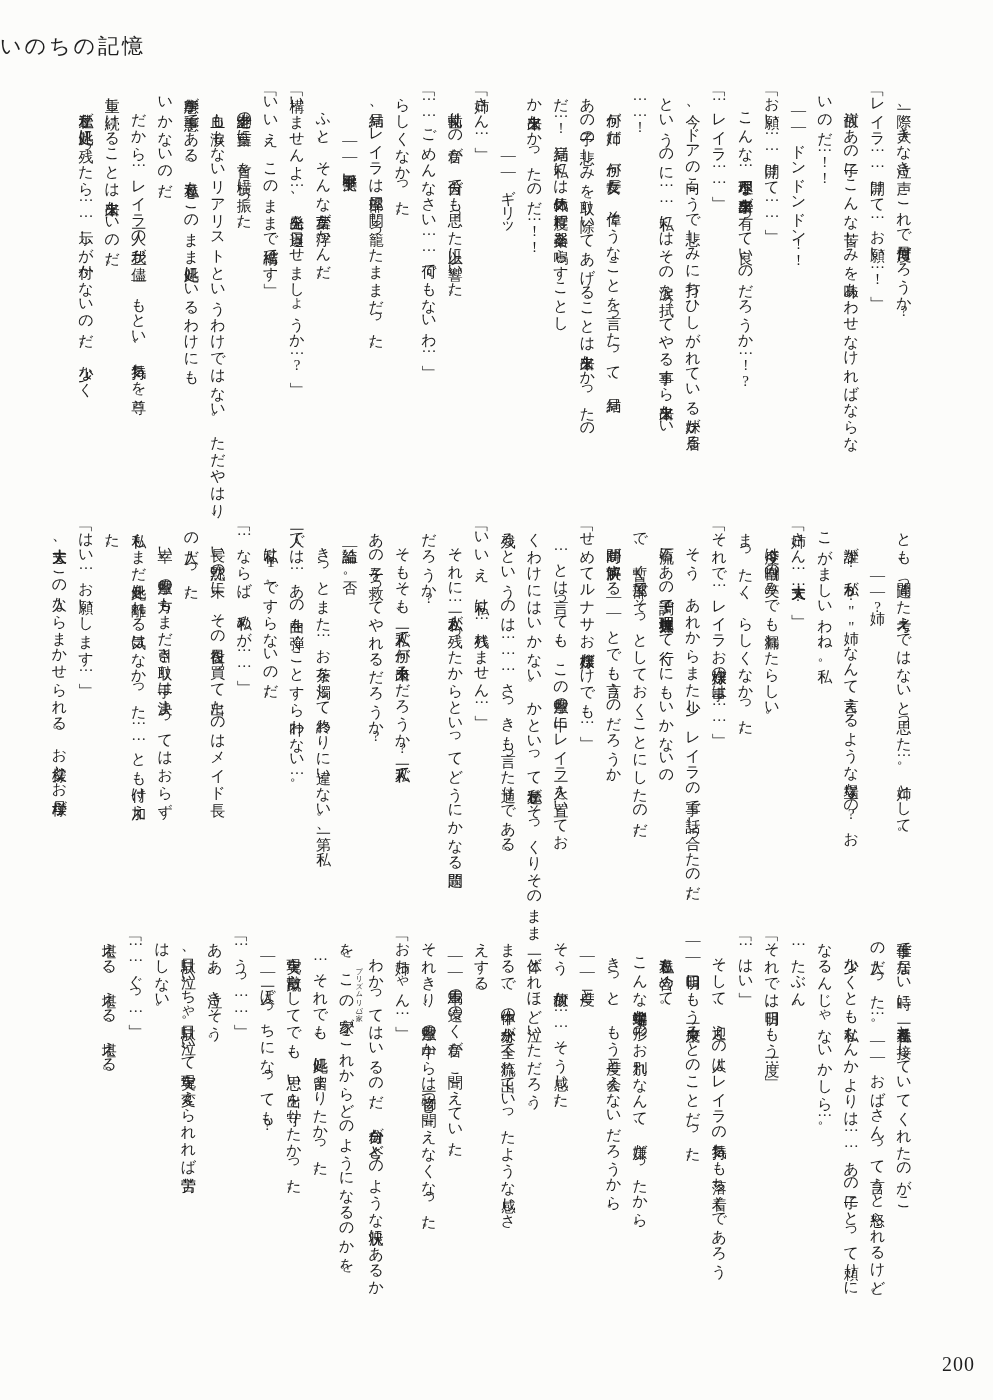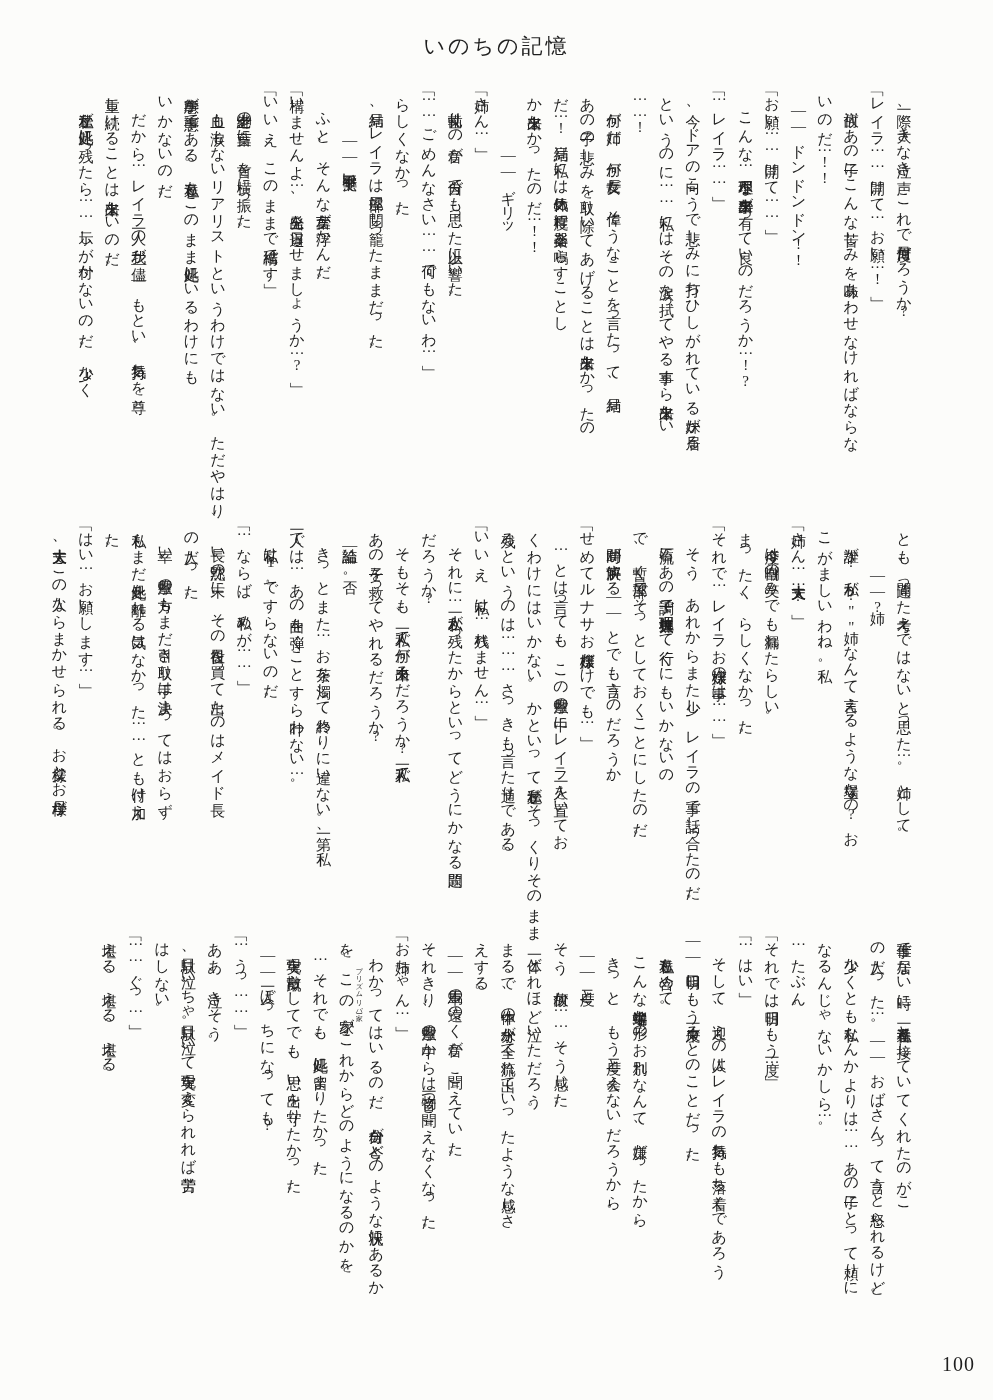--- a/index.html
+++ b/index.html
@@ -15,21 +15,21 @@
     background: #fcfcfa;
     color: #1f1f1f;
     font-family: "Liberation Serif", "DejaVu Serif", serif;
     overflow: hidden;
   }
   .title {
     position: absolute;
     top: 32px;
     left: 0;
     width: 100%;
-    text-align: center;
+    text-align: left;
     font-size: 21px;
     font-weight: normal;
     letter-spacing: 3px;
     margin: 0;
   }
   .text-block {
     position: absolute;
     right: 76px;
     height: 426px;
     writing-mode: vertical-rl;
@@ -160,14 +160,14 @@
       <p>　現実を蹴散らしてでも、思い出を守りたかった。</p>
       <p>　――一人ぼっちになっても?</p>
       <p>「…うっ……」</p>
       <p>ああ、泣きそう。</p>
       <p>　駄目、泣いちゃ駄目。泣いて現実を変えられれば苦労</p>
       <p>はしない。</p>
       <p>「……ぐっ…」</p>
       <p>堪える、堪える、堪える。</p>
     </section>
 
-  <div class="page-number">100</div>
+  <div class="page-number">200</div>
 </div>
 
 </body></html>

